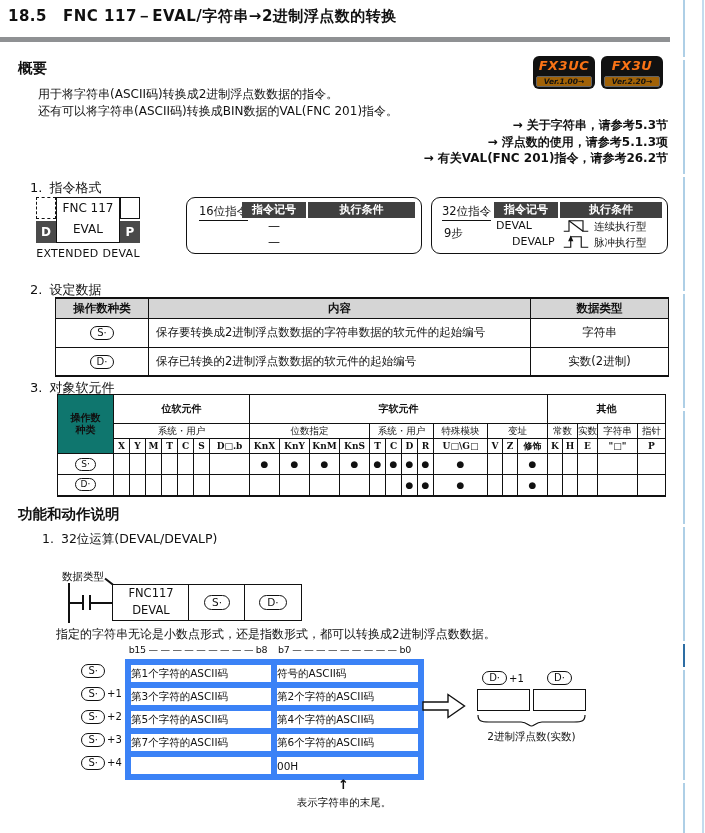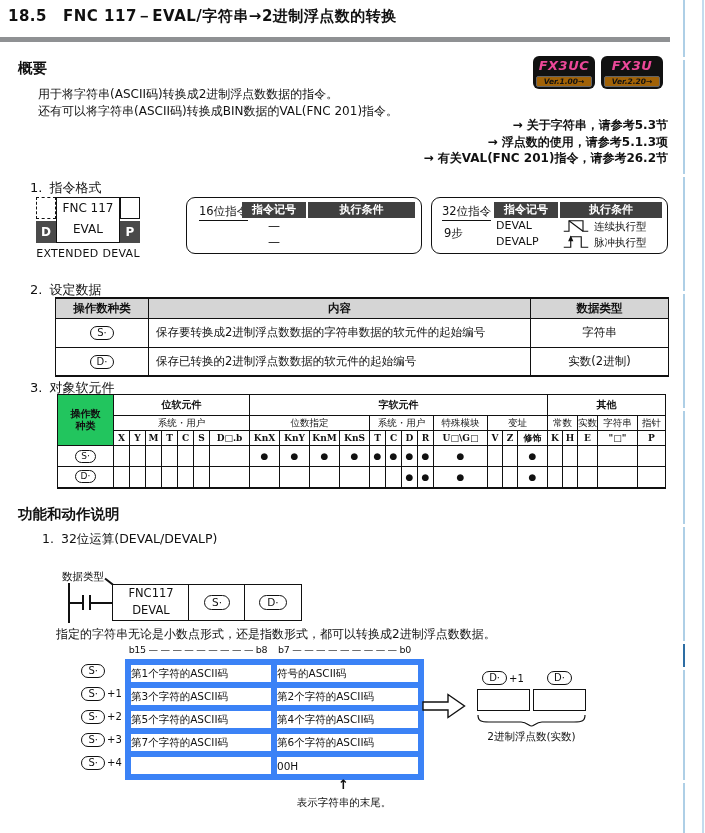--- a/index.html
+++ b/index.html
@@ -10,21 +10,21 @@
   .title { left:8px; top:7px; font-size:15px; font-weight:bold; letter-spacing:0.5px; white-space:nowrap; }
   .title .num { margin-right:16px; }
   .gray-bar { left:0; top:37px; width:670px; height:5px; background:#8f9193; }
   .h-big { font-size:14.5px; font-weight:bold; }
   .h-num { font-size:13px; font-weight:normal; }
   .h-num .n { margin-right:7px; }
   .body-txt { font-size:12px; line-height:17px; white-space:nowrap; }
   .refs { left:250px; top:117px; width:418px; text-align:right; font-size:12px; font-weight:bold; line-height:16.5px; }
   
   .badge { width:62px; height:33px; background:#111; border-radius:6px; }
-  .badge .bm { color:#ec4899; font-style:italic; font-weight:bold; font-size:13px; text-align:center; line-height:19px; letter-spacing:0.5px; }
+  .badge .bm { color:#f97316; font-style:italic; font-weight:bold; font-size:13px; text-align:center; line-height:19px; letter-spacing:0.5px; }
   .badge .bv { position:absolute; left:3px; right:3px; bottom:2px; height:11px; background:#a16207; border:1px solid #666; border-radius:2px; font-size:7.5px; font-weight:bold; font-style:italic; text-align:center; line-height:9px; white-space:nowrap; }
   
   .mn { left:36px; top:197px; width:104px; height:66px; }
   .mn .cell { position:absolute; }
   .mn .dash-box { left:0; top:0; width:20px; height:22px; border:1.5px dashed #111; }
   .mn .empty-box { left:84px; top:0; width:20px; height:22px; border:1.5px solid #111; }
   .mn .core { left:20px; top:0; width:64px; height:46px; border:1.5px solid #111; text-align:center; font-size:12px; line-height:21px; background:#fff; }
   .mn .flag { width:20px; height:22px; top:24px; background:#4a4a4a; color:#fff; font-weight:bold; font-size:12px; text-align:center; line-height:22px; }
   .mn .fullname { left:-14px; top:50px; width:132px; text-align:center; font-size:11px; letter-spacing:0.3px; white-space:nowrap; }
   
@@ -36,22 +36,22 @@
   
   .set-table { border-collapse:collapse; table-layout:fixed; font-size:11.5px; border-top:2px solid #111; border-bottom:2.5px solid #111;border-radius:26px; }
   .set-table td { border:1px solid #111; height:29px; overflow:hidden; white-space:nowrap; }
   .set-table tr.hdr td { background:#d5d5d5; font-weight:bold; text-align:center; height:20px; }
   .set-table td.op { text-align:center; }
   .set-table td.ct { padding-left:7px; }
   .set-table td.tp { text-align:center; }
   
   .dev-table { border-collapse:collapse; table-layout:fixed; border-top:1.5px solid #111; border-bottom:2.5px solid #111; }
   .dev-table td { border:1px solid #111; text-align:center; vertical-align:middle; padding:0; overflow:hidden; white-space:nowrap; }
-  .dev-table tr.h1 td { font-weight:bold; font-size:10px; height:21px;margin-top:48px; }
-  .dev-table td.corner { background:#22c55e; font-weight:bold; font-size:10px; line-height:1.2; }
+  .dev-table tr.h1 td { font-weight:bold; font-size:10px; height:29px;margin-top:48px; }
+  .dev-table td.corner { background:#0f766e; font-weight:bold; font-size:10px; line-height:1.2; }
   .dev-table tr.h2 td { font-size:9.5px; height:15px; }
   .dev-table tr.h3 td { font-family:"DejaVu Serif",serif; font-weight:bold; font-size:9px; height:15px; }
   .dev-table tr.dr td { height:21px; font-size:9px; }
   
   .pill { display:inline-block; border:1.3px solid #111; border-radius:9px; background:#fff; font-size:10px; line-height:12px; padding:0 6px; white-space:nowrap; }
   .pill.sm { font-size:9px; line-height:11px; padding:0 5px; border-radius:8px; }
   .pill.md { font-size:10.5px; line-height:13px; padding:0 7px; }
   .desc { font-size:12px; white-space:nowrap; }
   .desc .pill { vertical-align:-2px; margin:0 2px; }
   
@@ -127,21 +127,21 @@
     <div class="abs" style="left:55px;top:21px;width:64px;text-align:center;font-size:12px">—</div>
     <div class="abs" style="left:55px;top:37px;width:64px;text-align:center;font-size:12px">—</div>
   </div>
 
   <div class="abs fmt-box" style="left:431px;top:197px;width:237px;height:57px">
     <span class="abs ul-label" style="left:10px;top:6px">32位指令</span>
     <div class="abs" style="left:12px;top:28px;font-size:11.5px">9步</div>
     <div class="abs dk" style="left:62px;top:4px;width:64px">指令记号</div>
     <div class="abs dk" style="left:128px;top:4px;width:102px">执行条件</div>
     <div class="abs mono-sym" style="left:64px;top:21px">DEVAL</div>
-    <div class="abs mono-sym" style="left:64px;top:37px">DEVALP</div>
+    <div class="abs mono-sym" style="left:80px;top:37px">DEVALP</div>
     <svg class="abs" style="left:130px;top:21px" width="28" height="14" viewBox="0 0 30 16">
       <path d="M1,14 H7 V2 H23 V14 H29" fill="none" stroke="#111" stroke-width="1.3"></path>
       <path d="M7,2 L23,14" fill="none" stroke="#111" stroke-width="1.3"></path>
     </svg>
     <svg class="abs" style="left:130px;top:37px" width="28" height="14" viewBox="0 0 30 16">
       <path d="M1,14 H9 V2 H21 V14 H29" fill="none" stroke="#111" stroke-width="1.3"></path>
       <polygon points="6,7 9,0.5 12,7" fill="#111"></polygon>
     </svg>
     <div class="abs cond-lbl" style="left:162px;top:22px">连续执行型</div>
     <div class="abs cond-lbl" style="left:162px;top:38px">脉冲执行型</div>

